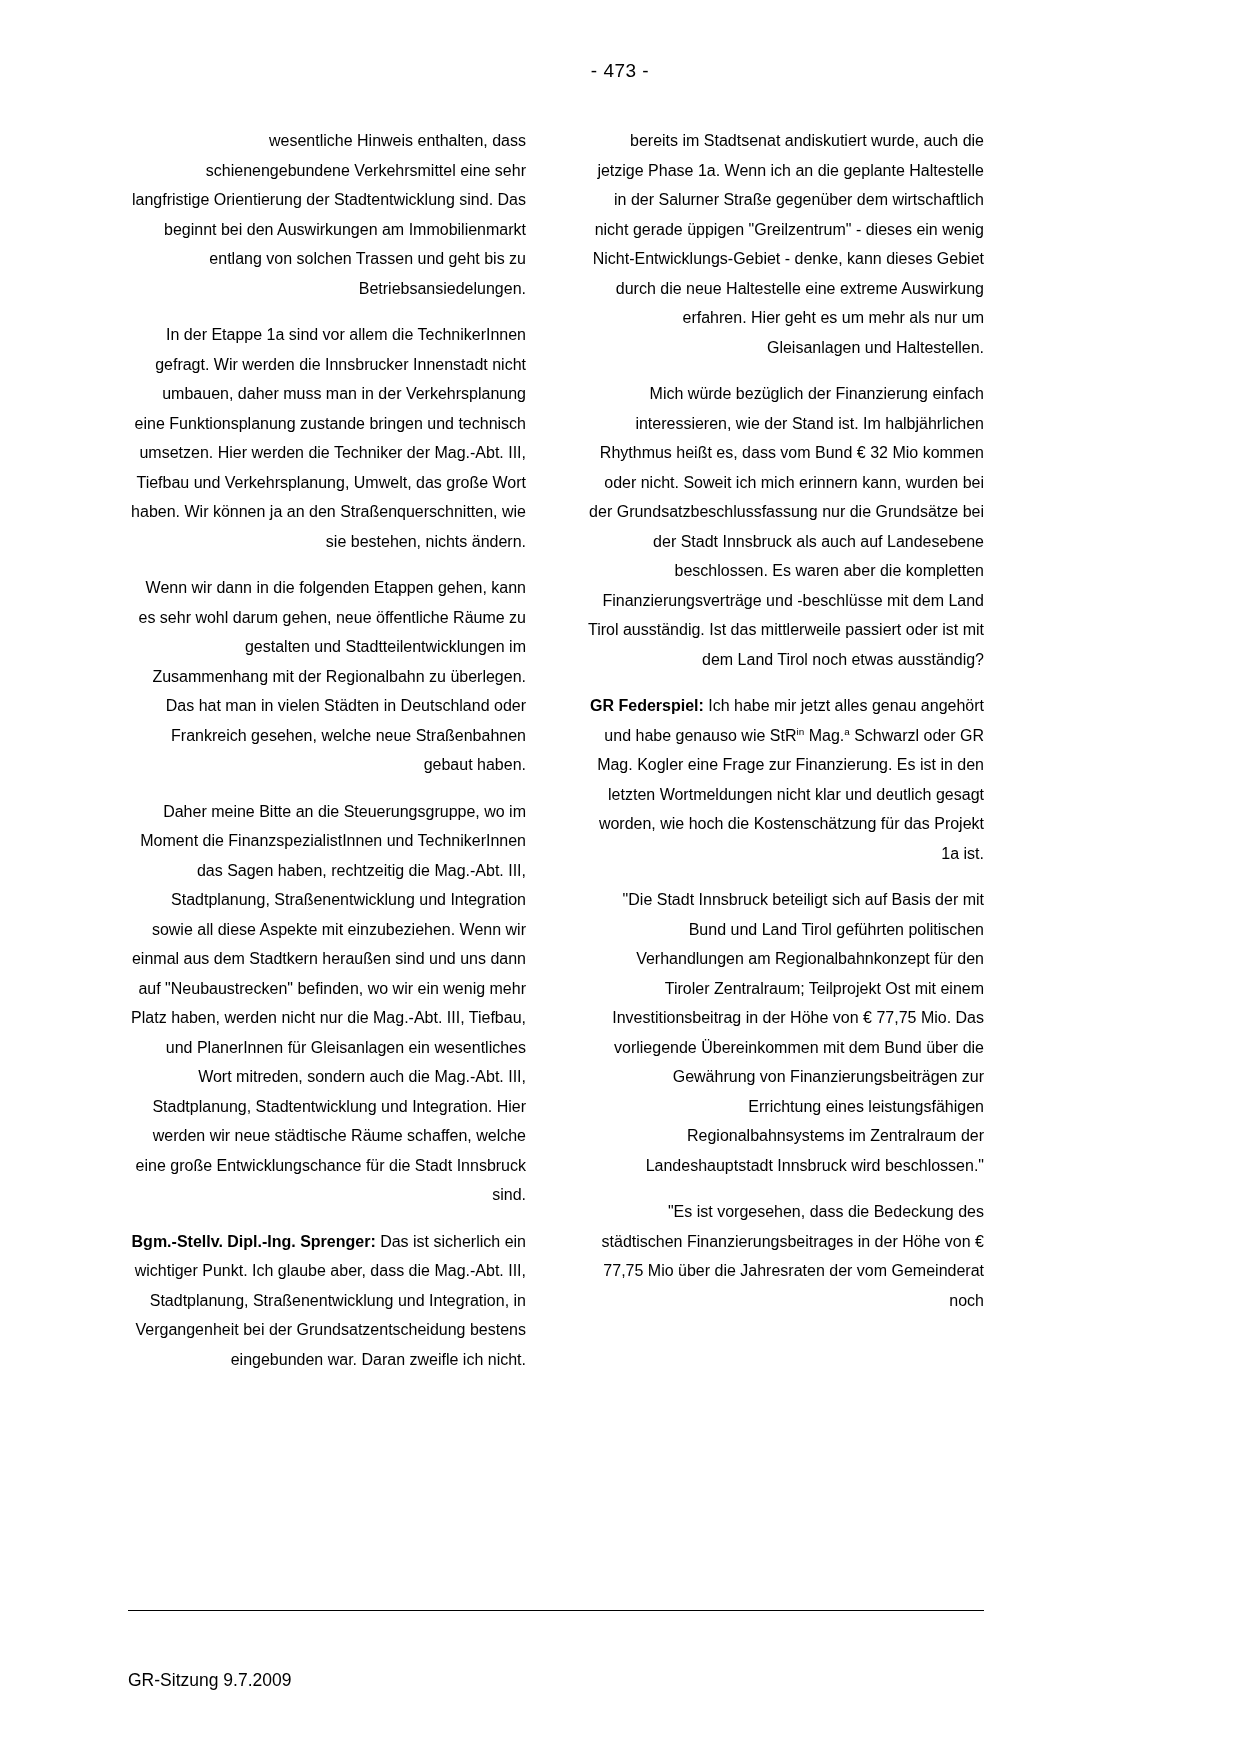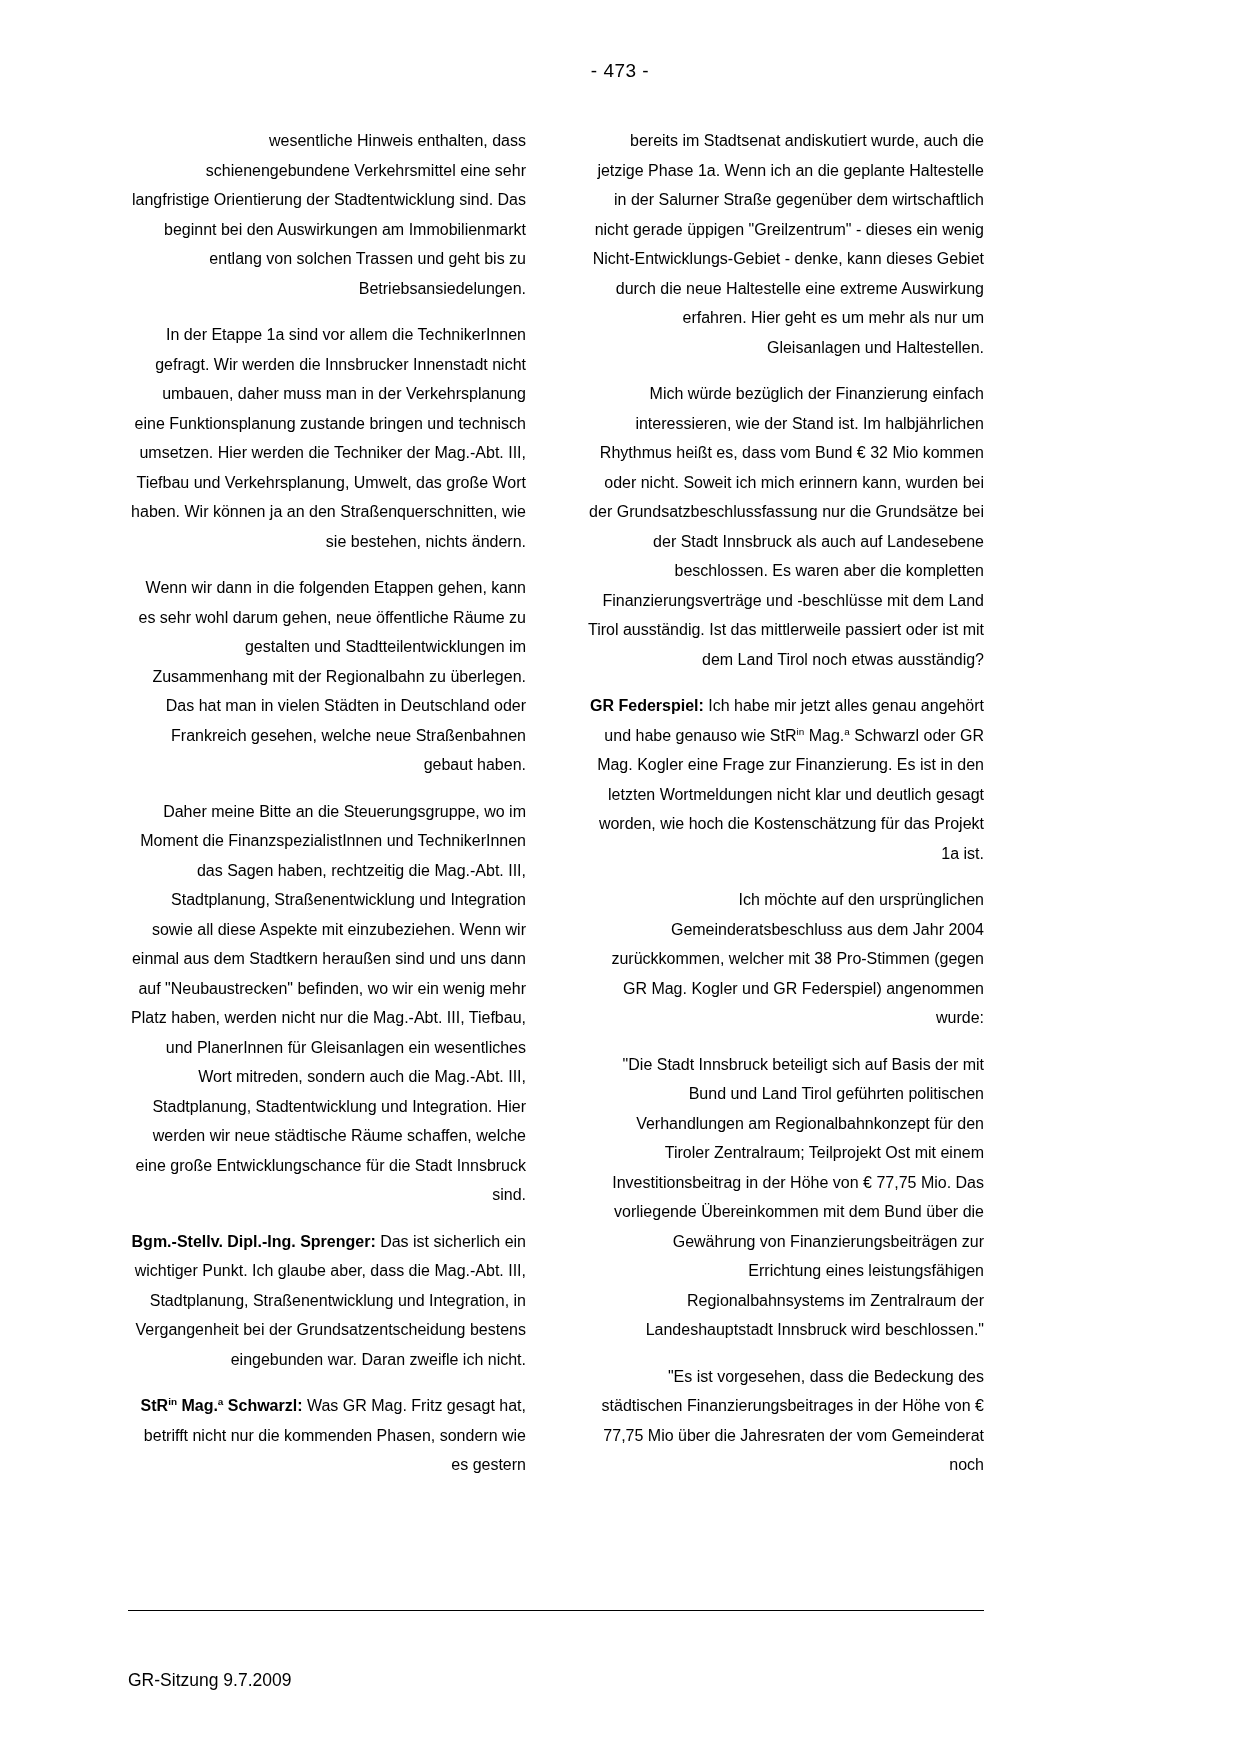--- a/index.html
+++ b/index.html
@@ -81,28 +81,26 @@
   <div class="page-number">- 473 -</div>
 
   <div class="columns">
 
     <div class="column">
       <p>wesentliche Hinweis enthalten, dass schienengebundene Verkehrsmittel eine sehr langfristige Orientierung der Stadtentwicklung sind. Das beginnt bei den Auswirkungen am Immobilienmarkt entlang von solchen Trassen und geht bis zu Betriebsansiedelungen.</p>
       <p>In der Etappe 1a sind vor allem die TechnikerInnen gefragt. Wir werden die Innsbrucker Innenstadt nicht umbauen, daher muss man in der Verkehrsplanung eine Funktionsplanung zustande bringen und technisch umsetzen. Hier werden die Techniker der Mag.-Abt. III, Tiefbau und Verkehrsplanung, Umwelt, das große Wort haben. Wir können ja an den Straßenquerschnitten, wie sie bestehen, nichts ändern.</p>
       <p>Wenn wir dann in die folgenden Etappen gehen, kann es sehr wohl darum gehen, neue öffentliche Räume zu gestalten und Stadtteilentwicklungen im Zusammenhang mit der Regionalbahn zu überlegen. Das hat man in vielen Städten in Deutschland oder Frankreich gesehen, welche neue Straßenbahnen gebaut haben.</p>
       <p>Daher meine Bitte an die Steuerungsgruppe, wo im Moment die FinanzspezialistInnen und TechnikerInnen das Sagen haben, rechtzeitig die Mag.-Abt. III, Stadtplanung, Straßenentwicklung und Integration sowie all diese Aspekte mit einzubeziehen. Wenn wir einmal aus dem Stadtkern heraußen sind und uns dann auf "Neubaustrecken" befinden, wo wir ein wenig mehr Platz haben, werden nicht nur die Mag.-Abt. III, Tiefbau, und PlanerInnen für Gleisanlagen ein wesentliches Wort mitreden, sondern auch die Mag.-Abt. III, Stadtplanung, Stadtentwicklung und Integration. Hier werden wir neue städtische Räume schaffen, welche eine große Entwicklungschance für die Stadt Innsbruck sind.</p>
       <p><span class="speaker">Bgm.-Stellv. Dipl.-Ing. Sprenger:</span><span> Das ist sicherlich ein wichtiger Punkt. Ich glaube aber, dass die Mag.-Abt. III, Stadtplanung, Straßenentwicklung und Integration, in Vergangenheit bei der Grundsatzentscheidung bestens eingebunden war. Daran zweifle ich nicht.</span></p>
-      <p><span class="speaker"><span>StR</span><sup>in</sup><span> Mag.</span><sup>a</sup><span> Schwarzl:</span></span><span> Was GR Mag. Fritz gesagt hat, betrifft nicht nur die kommenden Phasen, sondern wie es gestern</span></p>
     </div>
 
     <div class="column">
       <p>bereits im Stadtsenat andiskutiert wurde, auch die jetzige Phase 1a. Wenn ich an die geplante Haltestelle in der Salurner Straße gegenüber dem wirtschaftlich nicht gerade üppigen "Greilzentrum" - dieses ein wenig Nicht-Entwicklungs-Gebiet - denke, kann dieses Gebiet durch die neue Haltestelle eine extreme Auswirkung erfahren. Hier geht es um mehr als nur um Gleisanlagen und Haltestellen.</p>
       <p>Mich würde bezüglich der Finanzierung einfach interessieren, wie der Stand ist. Im halbjährlichen Rhythmus heißt es, dass vom Bund € 32 Mio kommen oder nicht. Soweit ich mich erinnern kann, wurden bei der Grundsatzbeschlussfassung nur die Grundsätze bei der Stadt Innsbruck als auch auf Landesebene beschlossen. Es waren aber die kompletten Finanzierungsverträge und -beschlüsse mit dem Land Tirol ausständig. Ist das mittlerweile passiert oder ist mit dem Land Tirol noch etwas ausständig?</p>
       <p><span class="speaker">GR Federspiel:</span><span><span> Ich habe mir jetzt alles genau angehört und habe genauso wie StR</span><sup>in</sup><span> Mag.</span><sup>a</sup><span> Schwarzl oder GR Mag. Kogler eine Frage zur Finanzierung. Es ist in den letzten Wortmeldungen nicht klar und deutlich gesagt worden, wie hoch die Kostenschätzung für das Projekt 1a ist.</span></span></p>
-      <p>Ich möchte auf den ursprünglichen Gemeinderatsbeschluss aus dem Jahr 2004 zurückkommen, welcher mit 38 Pro-Stimmen (gegen GR Mag. Kogler und GR Federspiel) angenommen wurde:</p>
       <p class="quote">"Die Stadt Innsbruck beteiligt sich auf Basis der mit Bund und Land Tirol geführten politischen Verhandlungen am Regionalbahnkonzept für den Tiroler Zentralraum; Teilprojekt Ost mit einem Investitionsbeitrag in der Höhe von € 77,75 Mio. Das vorliegende Übereinkommen mit dem Bund über die Gewährung von Finanzierungsbeiträgen zur Errichtung eines leistungsfähigen Regionalbahnsystems im Zentralraum der Landeshauptstadt Innsbruck wird beschlossen."</p>
       <p class="quote">"Es ist vorgesehen, dass die Bedeckung des städtischen Finanzierungsbeitrages in der Höhe von € 77,75 Mio über die Jahresraten der vom Gemeinderat noch</p>
     </div>
 
   </div>
 
   <div class="footer-rule"></div>
   <div class="footer-text">GR-Sitzung 9.7.2009</div>
 
 </div>

